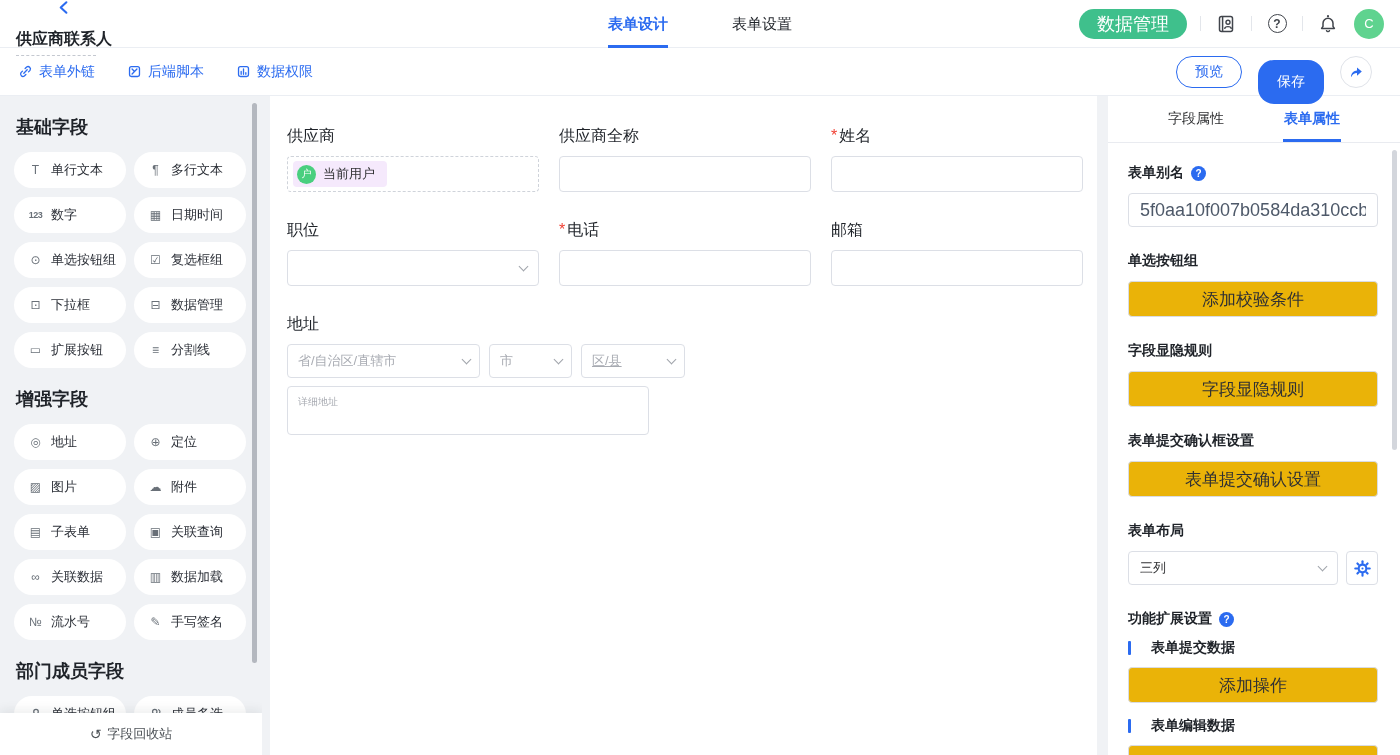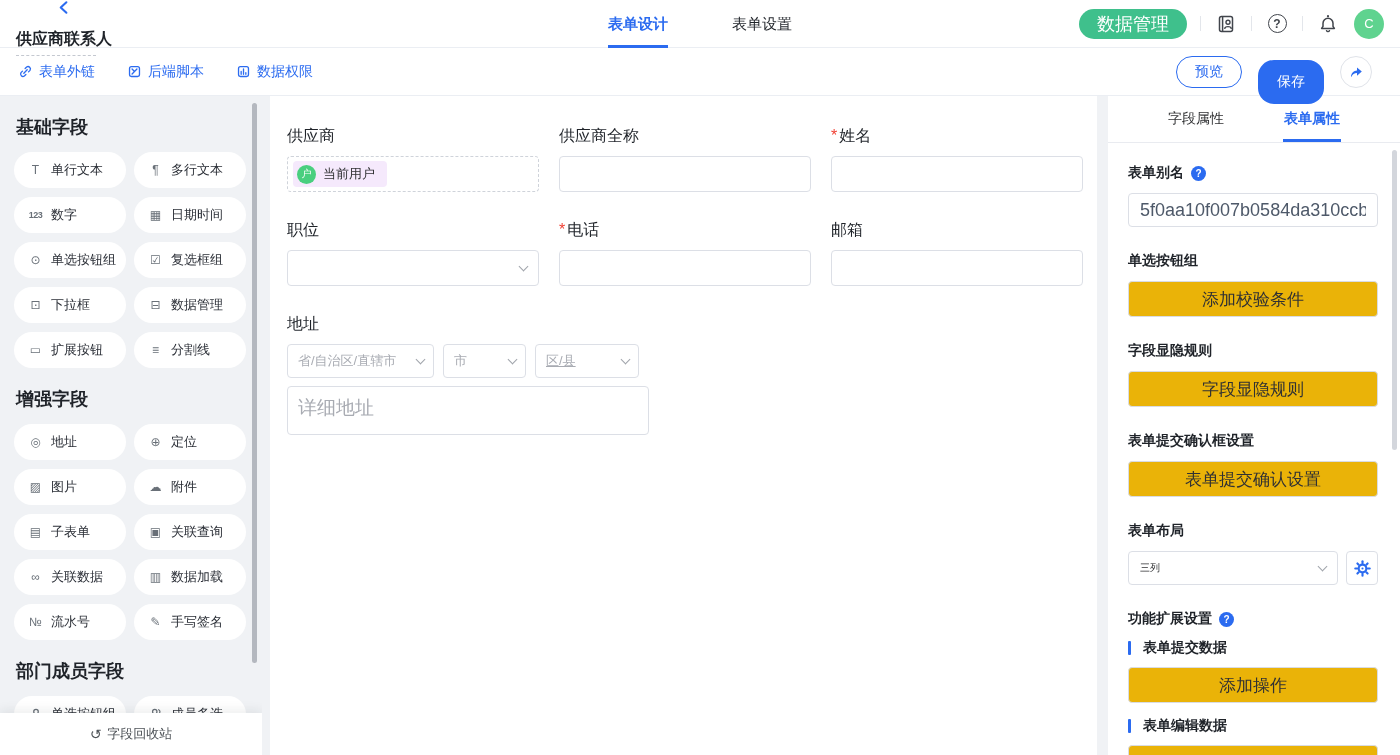--- a/index.html
+++ b/index.html
@@ -55,40 +55,40 @@
   .req { color:#f04134; margin-right:2px; }
   .inp { width:100%; height:36px; border:1px solid #dcdfe6; border-radius:4px; background:#fff; font-size:13px; padding:0 10px; color:#303133; outline:none; }
   .dashed-box { height:36px; border:1px dashed #cfd3da; border-radius:4px; display:flex; align-items:center; padding:0 5px; background:#fff; }
   .user-tag { height:26px; background:#f5e9fc; border-radius:4px; display:inline-flex; align-items:center; gap:7px; padding:0 12px 0 4px; font-size:13px; color:#303133; }
   .tag-avatar { width:19px; height:19px; border-radius:50%; background:#49cf7f; color:#fff; font-size:10px; display:flex; align-items:center; justify-content:center; }
   .select-box { height:36px; border:1px solid #dcdfe6; border-radius:4px; display:flex; align-items:center; justify-content:space-between; padding:0 11px; font-size:13px; color:#303133; cursor:pointer; background:#fff; }
   .chev { width:7px; height:7px; border-right:1.4px solid #a0a4ab; border-bottom:1.4px solid #a0a4ab; transform:rotate(45deg); margin-top:-4px; }
   .addr-field { grid-column:1 / 3; }
   .addr-row { display:flex; gap:9px; margin-bottom:8px; }
   .addr-select { height:34px; border:1px solid #dcdfe6; border-radius:4px; display:flex; align-items:center; justify-content:space-between; padding:0 9px 0 10px; font-size:13px; color:#a8abb2; cursor:pointer; background:#fff; }
-  .as-prov { width:147px; } .as-city { width:83px; } .as-dist { width:104px;text-decoration:underline; }
-  .addr-textarea { width:362px; height:49px; border:1px solid #dcdfe6; border-radius:4px; padding:8px 10px; font-size:19px; font-family:inherit; color:#303133; resize:none; outline:none; }
+  .as-prov { width:193px; } .as-city { width:83px; } .as-dist { width:104px;text-decoration:underline; }
+  .addr-textarea { width:362px; height:49px; border:1px solid #dcdfe6; border-radius:4px; padding:8px 10px; font-size:10px; font-family:inherit; color:#303133; resize:none; outline:none; }
   .addr-textarea::placeholder { color:#a8abb2; }
 
   
   .panel { position:absolute; left:1108px; top:0; right:0; height:100%; background:#fff; overflow:hidden; }
   .panel-tabs { height:47px; display:flex; justify-content:center; gap:56px; border-bottom:1px solid #e9ebf0; }
   .p-tab { height:100%; display:flex; align-items:center; font-size:14px; color:#303133; cursor:pointer; position:relative; padding:0 2px; }
   .p-tab.active { color:#2b6bf0; font-weight:600; }
   .p-tab.active::after { content:""; position:absolute; left:50%; transform:translateX(-50%); bottom:0; width:58px; height:3px; background:#2b6bf0; }
   .panel-body { padding:21px 22px 0 20px; }
   .p-sec { margin-bottom:25px; }
   .p-head { font-size:14px; font-weight:700; color:#1f2329; display:flex; align-items:center; gap:7px; margin-bottom:11px; }
   .help-badge { width:15px; height:15px; border-radius:50%; background:#2b6bf0; color:#fff; font-size:10px; font-weight:700; display:flex; align-items:center; justify-content:center; cursor:pointer; }
   .p-input { width:100%; height:34px; border:1px solid #dcdfe6; border-radius:4px; padding:0 11px; font-size:18px; color:#4e5969; outline:none; background:#fff; }
   .p-btn { width:100%; height:36px; background:#eab308; border:1px solid #d9dce3; border-radius:4px; font-size:17px; color:#303133; display:flex; align-items:center; justify-content:center; cursor:pointer; }
   .layout-row { display:flex; gap:8px; }
-  .layout-select { flex:1; height:34px; border:1px solid #dcdfe6; border-radius:4px; display:flex; align-items:center; justify-content:space-between; padding:12px 11px; font-size:10px; color:#303133; cursor:pointer; }
+  .layout-select { flex:1; height:34px; border:1px solid #dcdfe6; border-radius:4px; display:flex; align-items:center; justify-content:space-between; padding:12px 11px; font-size:13px; color:#303133; cursor:pointer; }
   .gear-btn { width:32px; height:34px; border:1px solid #dcdfe6; border-radius:4px; background:#fff; display:flex; align-items:center; justify-content:center; cursor:pointer; }
-  .sub-head { font-size:14px; font-weight:700; color:#1f2329; display:flex; align-items:center; gap:12px; margin:0 0 10px; }
+  .sub-head { font-size:14px; font-weight:700; color:#1f2329; display:flex; align-items:center; gap:20px; margin:0 0 10px; }
   .blue-bar { width:3px; height:14px; background:#2b6bf0; border-radius:1px; }
   .p-sub { margin-bottom:14px; }
   .p-thumb { position:absolute; right:3px; top:54px; width:5px; height:300px; background:#d3d6dc; border-radius:3px; }
 </style>
 </head>
 <body>
 
 <div class="header">
   <div class="hdr-left">
     <div class="back-btn">

